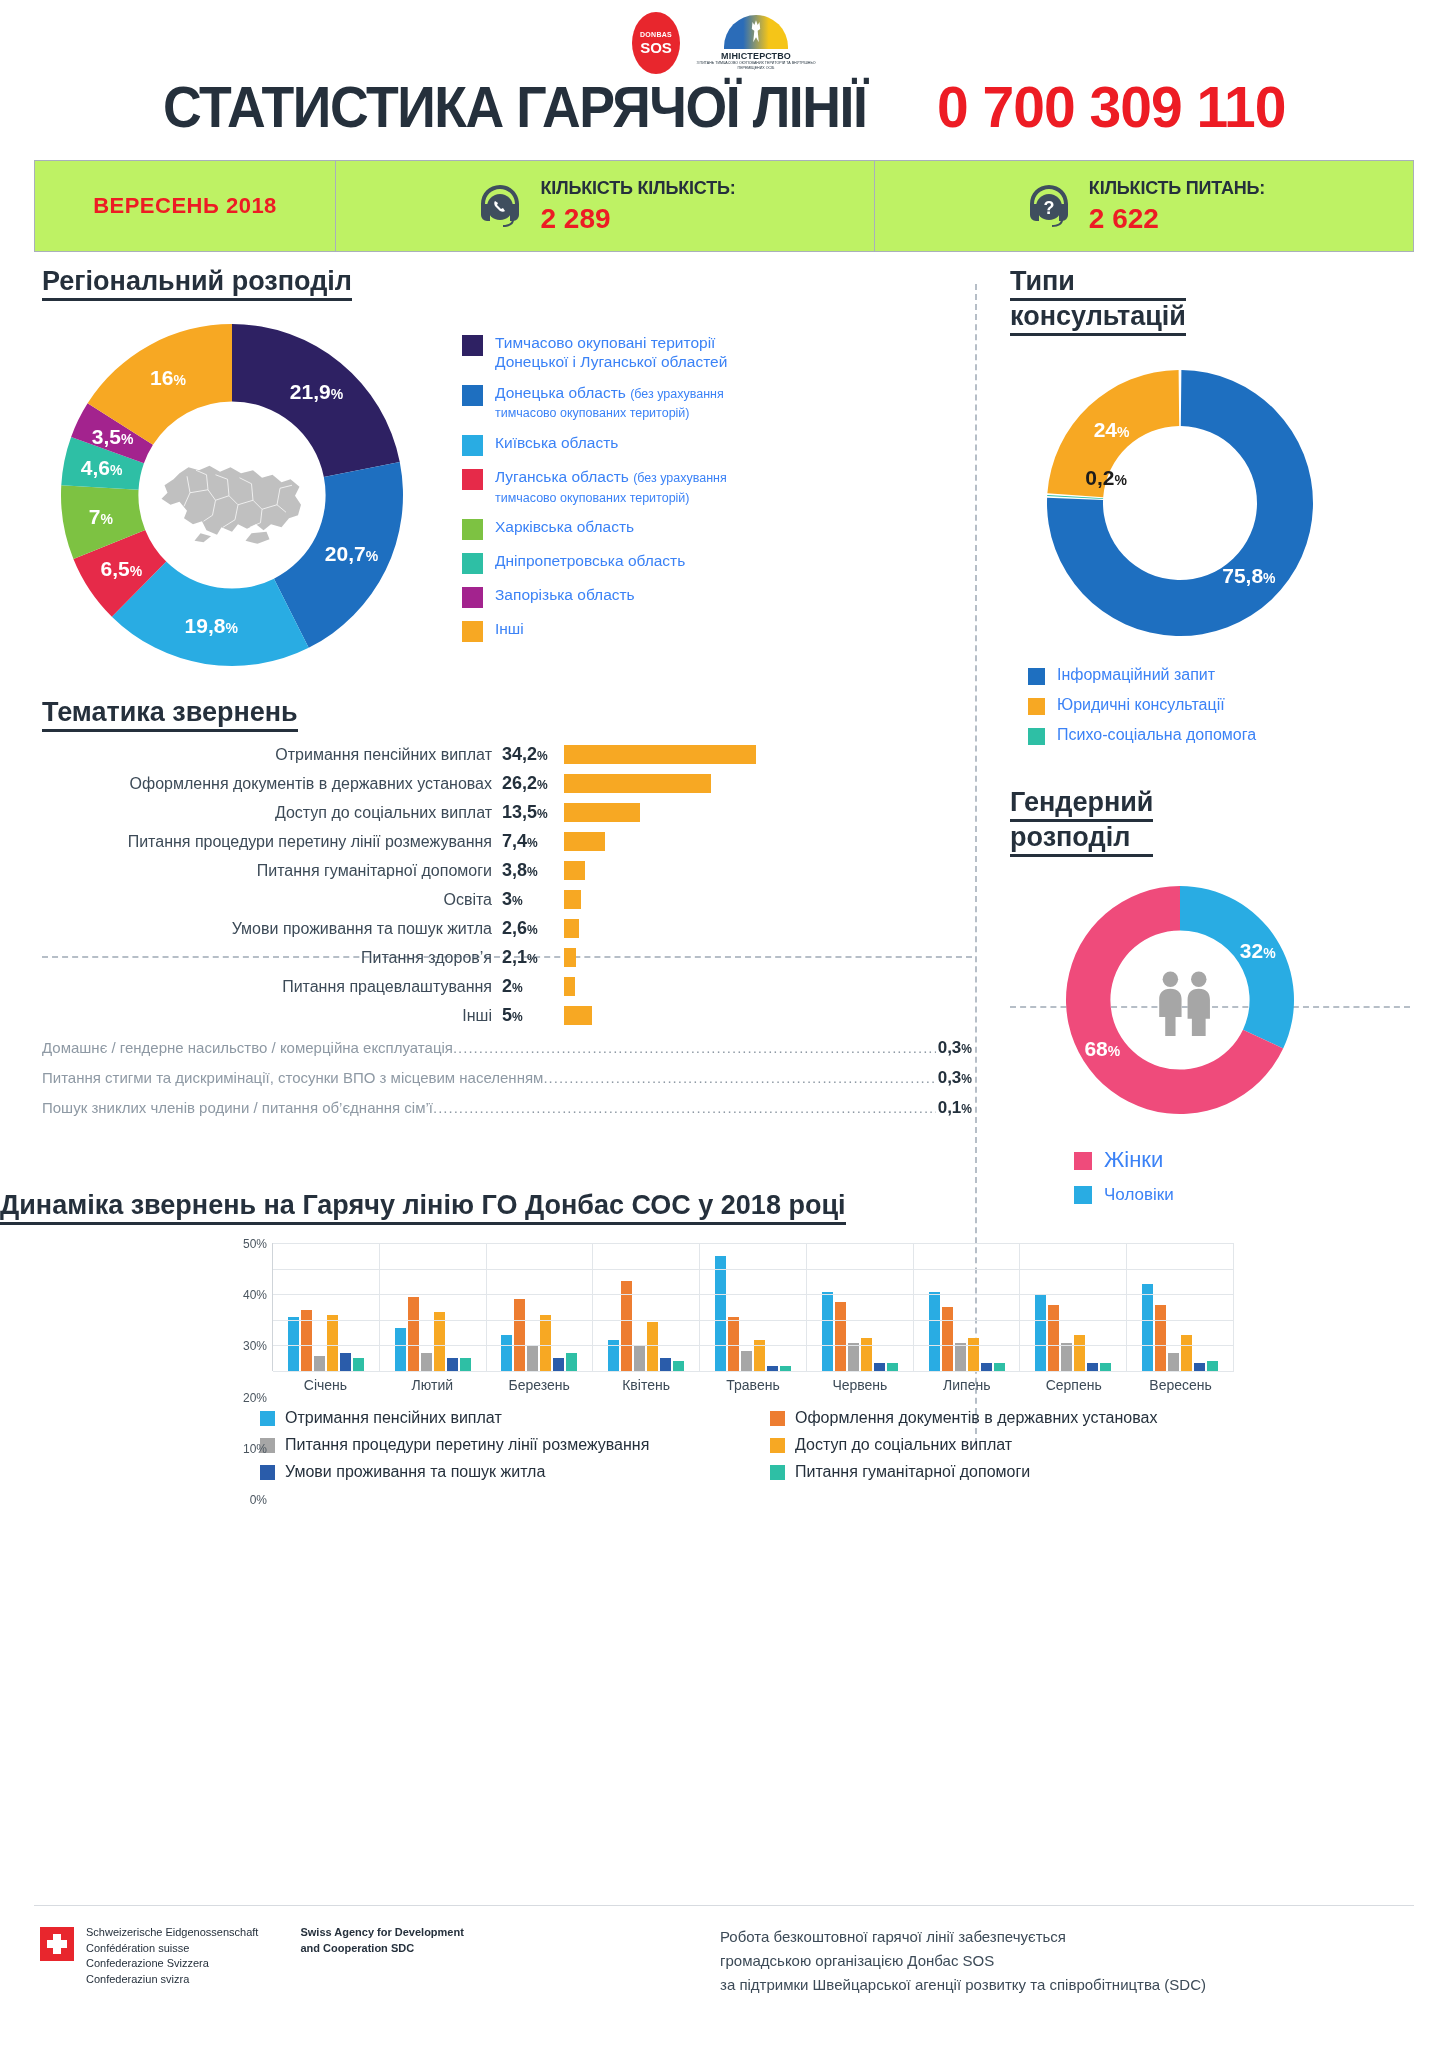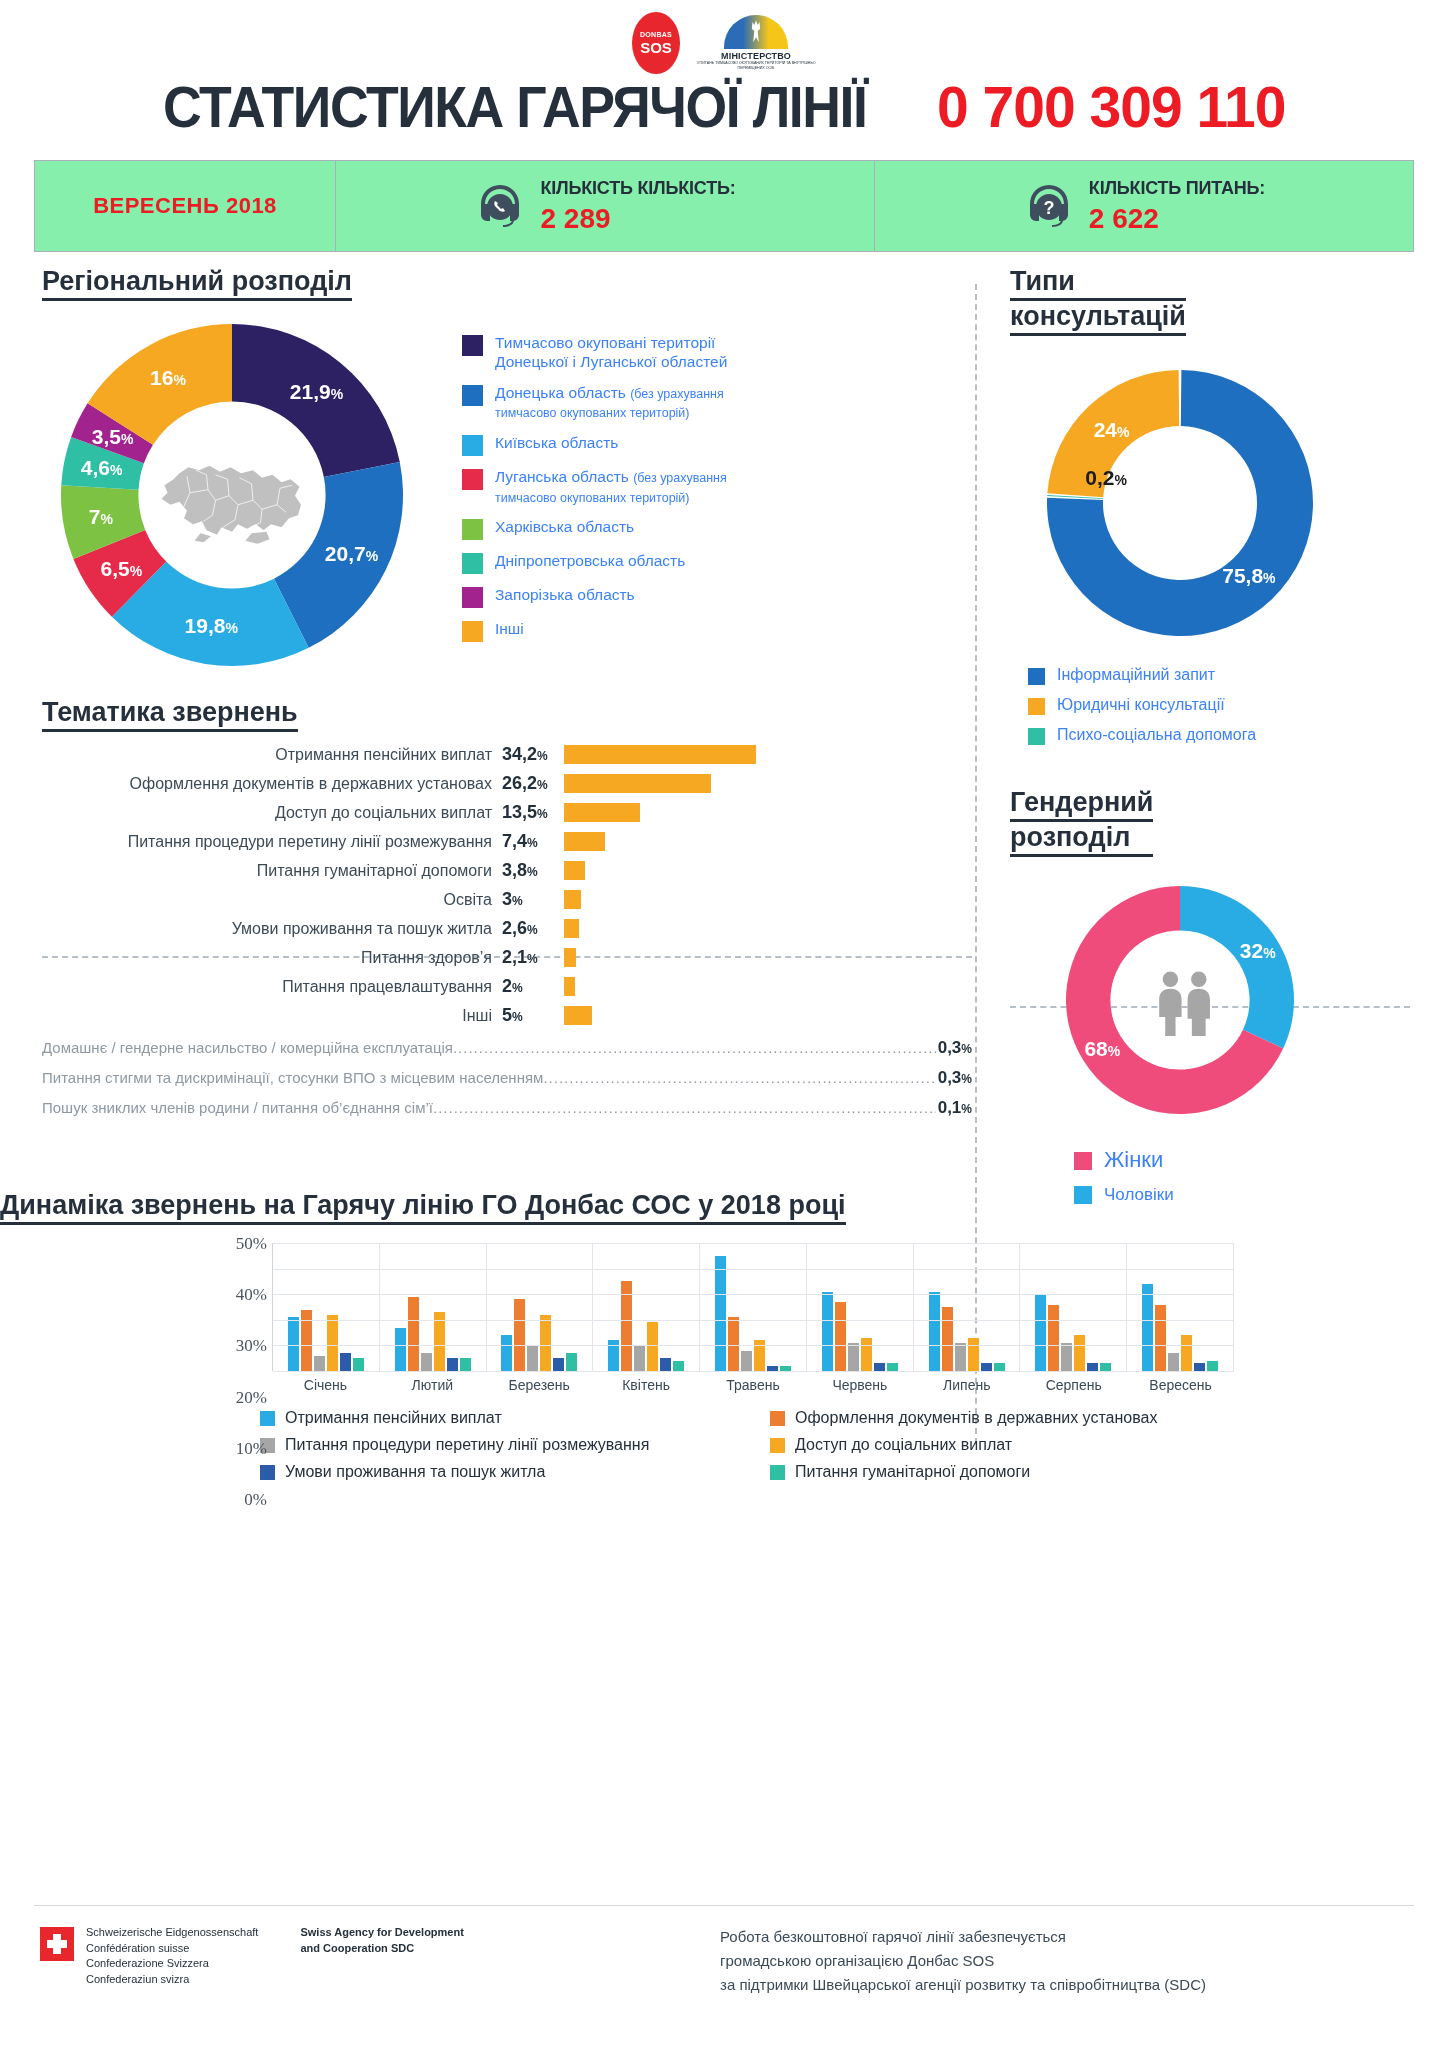--- a/index.html
+++ b/index.html
@@ -52,21 +52,21 @@
   .title-phone {
     font-size: 57px; font-weight: bold; color: #ed1c24;
     letter-spacing: -1px; white-space: nowrap;
   }
 
   
   .stats {
     margin: 20px 34px 0 34px;
     border: 1px solid #a9b0bb;
     display: flex; height: 92px;
-    background: #86efac;
+    background: #bef264;
   }
   .stat-cell { display: flex; align-items: center; justify-content: center; gap: 14px; }
   .stat-cell + .stat-cell { border-left: 1px solid #a9b0bb; }
   .cell-month { width: 300px; }
   .cell-calls { flex: 1; }
   .cell-questions { flex: 1; }
   .month-text { color: #ed1c24; font-weight: bold; font-size: 22px; letter-spacing: .5px; }
   .stat-txt { text-align: left; }
   .stat-label { font-weight: bold; font-size: 18px; color: #25303c; letter-spacing: -.2px; }
   .stat-value { font-weight: bold; font-size: 28px; color: #ed1c24; margin-top: 4px; letter-spacing: 0px; }
@@ -139,21 +139,21 @@
   
   .gender-legend .legend-item { align-items: center; margin-bottom: 10px; }
   .gender-legend .legend-txt { font-size: 17px; }
 
   
   .dyn { position: absolute; left: 0; top: 1190px; width: 1448px; }
   .dyn-title { text-align: left; }
   .dyn-chart { position: relative; margin: 18px auto 0 auto; width: 1020px; height: 150px; }
   .plot { position: absolute; left: 58px; top: 0; right: 0; bottom: 22px; border-left: 1px solid #cfd4d9; }
   .gridline { position: absolute; left: 0; right: 0; border-top: 1px solid #e2e6ea; }
-  .ytick { position: absolute; right: 100%; margin-right: 6px; transform: translateY(-50%); font-size: 17px; color: #4a555f; white-space: nowrap; font-family: Liberation Serif, serif; }
+  .ytick { position: absolute; right: 100%; margin-right: 6px; transform: translateY(-50%); font-size: 12px; color: #4a555f; white-space: nowrap; }
   .groups { position: absolute; left: 0; right: 0; top: 0; bottom: 0; display: flex; }
   .group { flex: 1; position: relative; display: flex; align-items: flex-end; justify-content: center; gap: 2px; border-right: 1px solid #e2e6ea; padding-bottom: 0; }
   .group .gbar { width: 11px; }
   .xlabels { position: absolute; left: 58px; right: 0; bottom: 0; display: flex; }
   .xlabels div { flex: 1; text-align: center; font-size: 14px; color: #3c4a57; }
   .dyn-legend { width: 1020px; margin: 16px auto 0 auto; display: flex; flex-wrap: wrap; }
   .dyn-legend .dl { width: 50%; display: flex; align-items: center; gap: 10px; margin-bottom: 9px; padding-left: 46px; }
   .dyn-legend .dl .sw { width: 15px; height: 15px; flex: 0 0 15px; }
   .dyn-legend .dl span.t { font-size: 16px; color: #25303c; }
 

